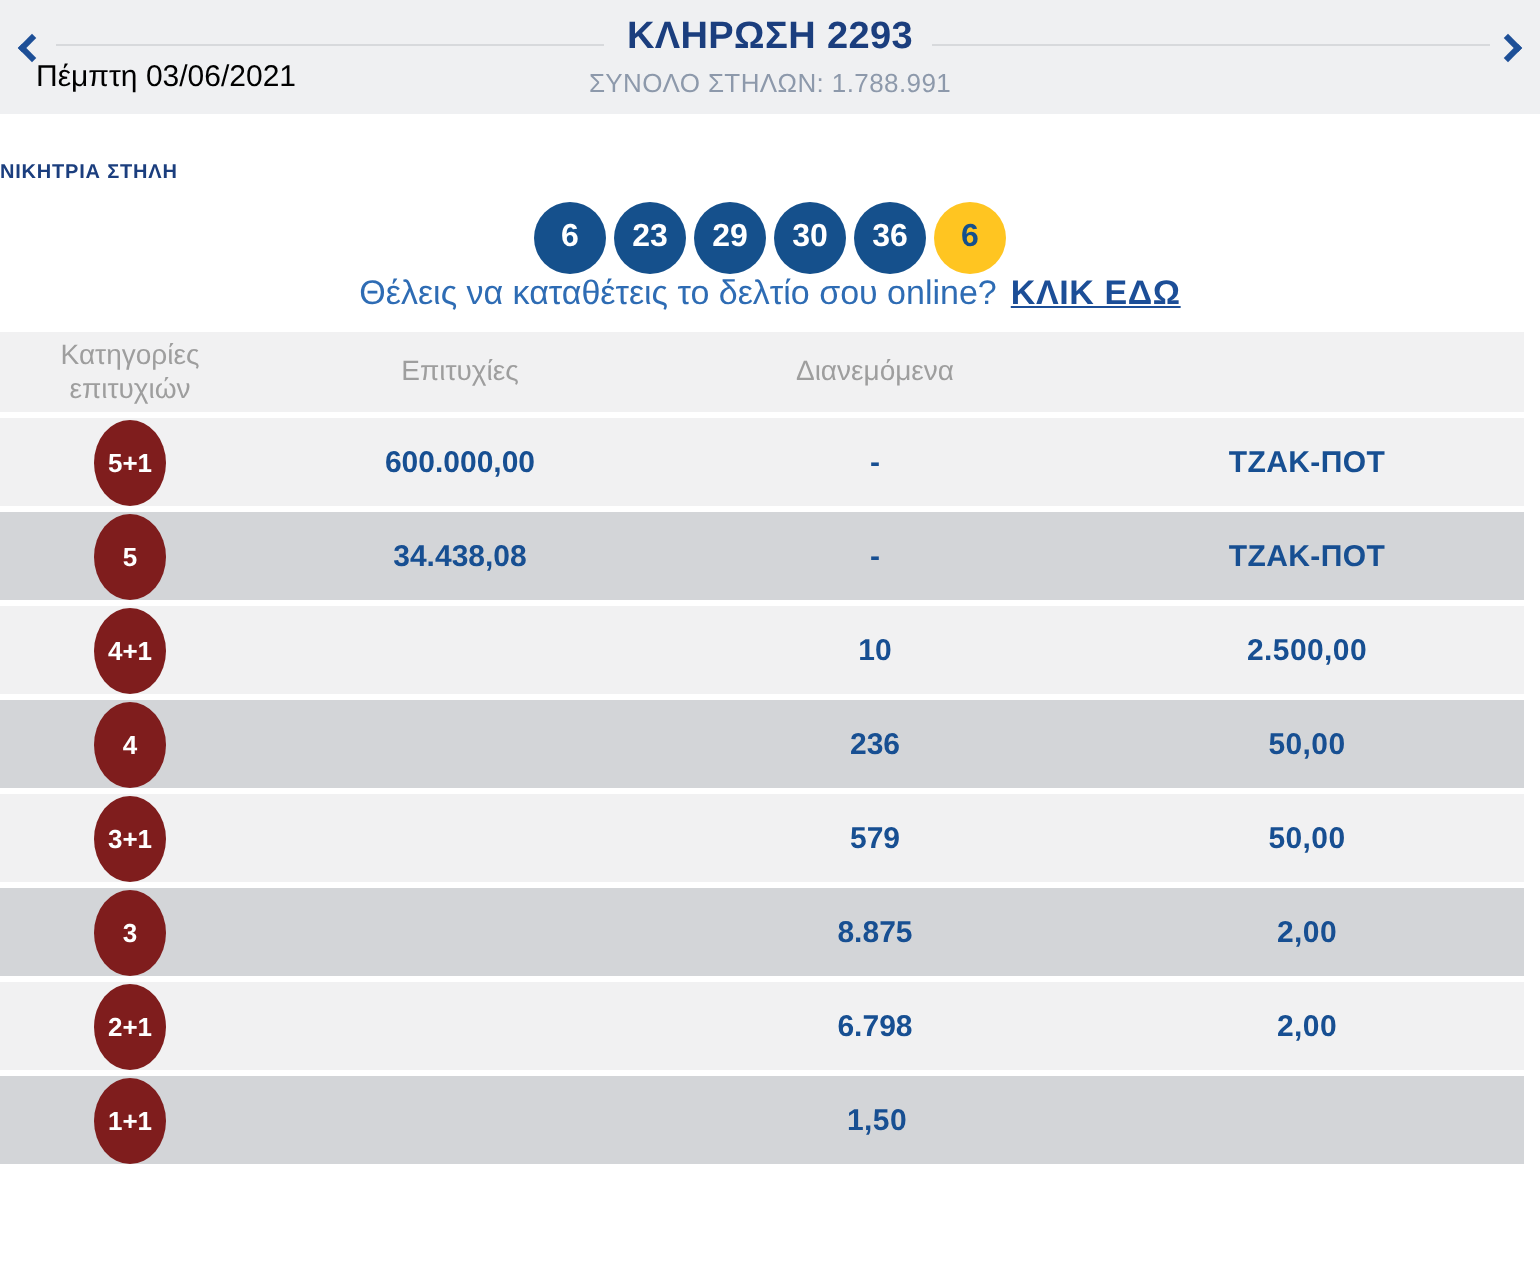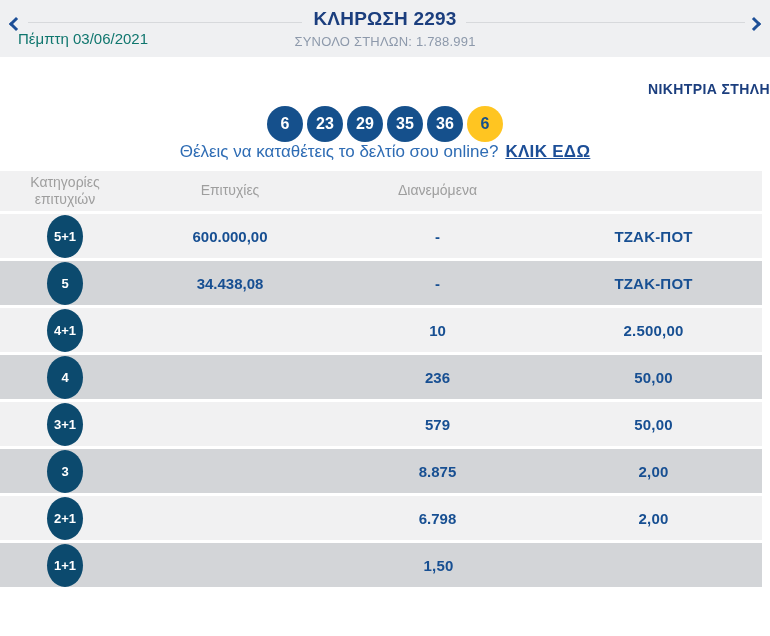--- a/index.html
+++ b/index.html
@@ -11,27 +11,27 @@
   .nav-btn { position:absolute; top:12px; width:24px; height:24px; background:none;
     border:none; cursor:pointer; display:flex; align-items:center; justify-content:center; }
   .nav-btn.prev { left:2px; }
   .nav-btn.next { right:2px; }
   .chev { width:10px; height:10px; border-left:3px solid #1d4f97; border-bottom:3px solid #1d4f97; }
   .chev.left  { transform:rotate(45deg);  margin-left:4px; }
   .chev.right { transform:rotate(225deg); margin-right:4px; }
   .hline { position:absolute; top:22px; height:1px; background:#d7d9dc; }
   .hline.l { left:28px;  width:274px; }
   .hline.r { left:466px; width:279px; }
-  .draw-date { position:absolute; left:18px; top:30px; font-size:15px; color:#0f766e; }
+  .draw-date { position:absolute; left:18px; top:30px; font-size:15px; color:#000000; }
   .topbar-center { position:absolute; left:0; right:0; top:8px; text-align:center; }
   .draw-title { font-size:19px; font-weight:bold; color:#1b3e7e; letter-spacing:.2px; }
   .draw-sub { margin-top:4px; font-size:13px; color:#8d99ab; letter-spacing:.2px; }
 
   
-  .win-heading { margin-top:24px; text-align:right; font-size:14px; font-weight:bold;
+  .win-heading { margin-top:24px; text-align:left; font-size:10px; font-weight:bold;
     color:#1b3e7e; letter-spacing:.4px; }
   .balls-row { margin-top:9px; display:flex; justify-content:center; gap:4px; }
   .balls-repeat { display:contents; }
   .ball { width:36px; height:36px; border-radius:50%; background:#15508c; color:#fff;
     font-size:16px; font-weight:bold; display:flex; align-items:center; justify-content:center; }
   .ball.joker { background:#ffc521; color:#15508c; }
 
   
   .promo { text-align:center; font-size:17px; color:#2e6cb4; }
   .promo a { color:#1c4e97; font-weight:bold; text-decoration:underline; margin-left:7px;
@@ -48,21 +48,21 @@
   .thead .th:nth-of-type(4) { width:217px; }
   .tr { display:flex; height:44px; margin-bottom:3px; align-items:center; }
   .tr:nth-of-type(odd)  { background:#f1f1f2; }
   .tr:nth-of-type(even) { background:#d3d5d8; }
   .td { display:flex; align-items:center; justify-content:center; text-align:center;
     font-size:15px; font-weight:bold; color:#174f92; }
   .td.c1 { width:130px; }
   .td.c2 { width:200px; }
   .td.c3 { width:215px; }
   .td.c4 { width:217px; letter-spacing:.2px; }
-  .badge { width:36px; height:43px; border-radius:50%; background:#0c4a6e; color:#fff;
+  .badge { width:36px; height:43px; border-radius:50%; background:#7f1d1d; color:#fff;
     font-size:13px; font-weight:bold; display:flex; align-items:center; justify-content:center;text-align:right; }
 </style>
 </head>
 <body>
 
 <div>
 
   <header class="topbar">
     <button class="nav-btn prev">
       <span class="chev left"></span>
@@ -84,21 +84,21 @@
     <div class="balls-row">
       <div class="balls-repeat">
         
       
           <span class="ball">6</span>
         
           <span class="ball">23</span>
         
           <span class="ball">29</span>
         
-          <span class="ball">35</span>
+          <span class="ball">30</span>
         
           <span class="ball">36</span>
         </div>
       <span class="ball joker">6</span>
     </div>
   </section>
 
   <div class="promo">
     <span>Θέλεις να καταθέτεις το δελτίο σου online?</span><a>ΚΛΙΚ ΕΔΩ</a>
   </div>

